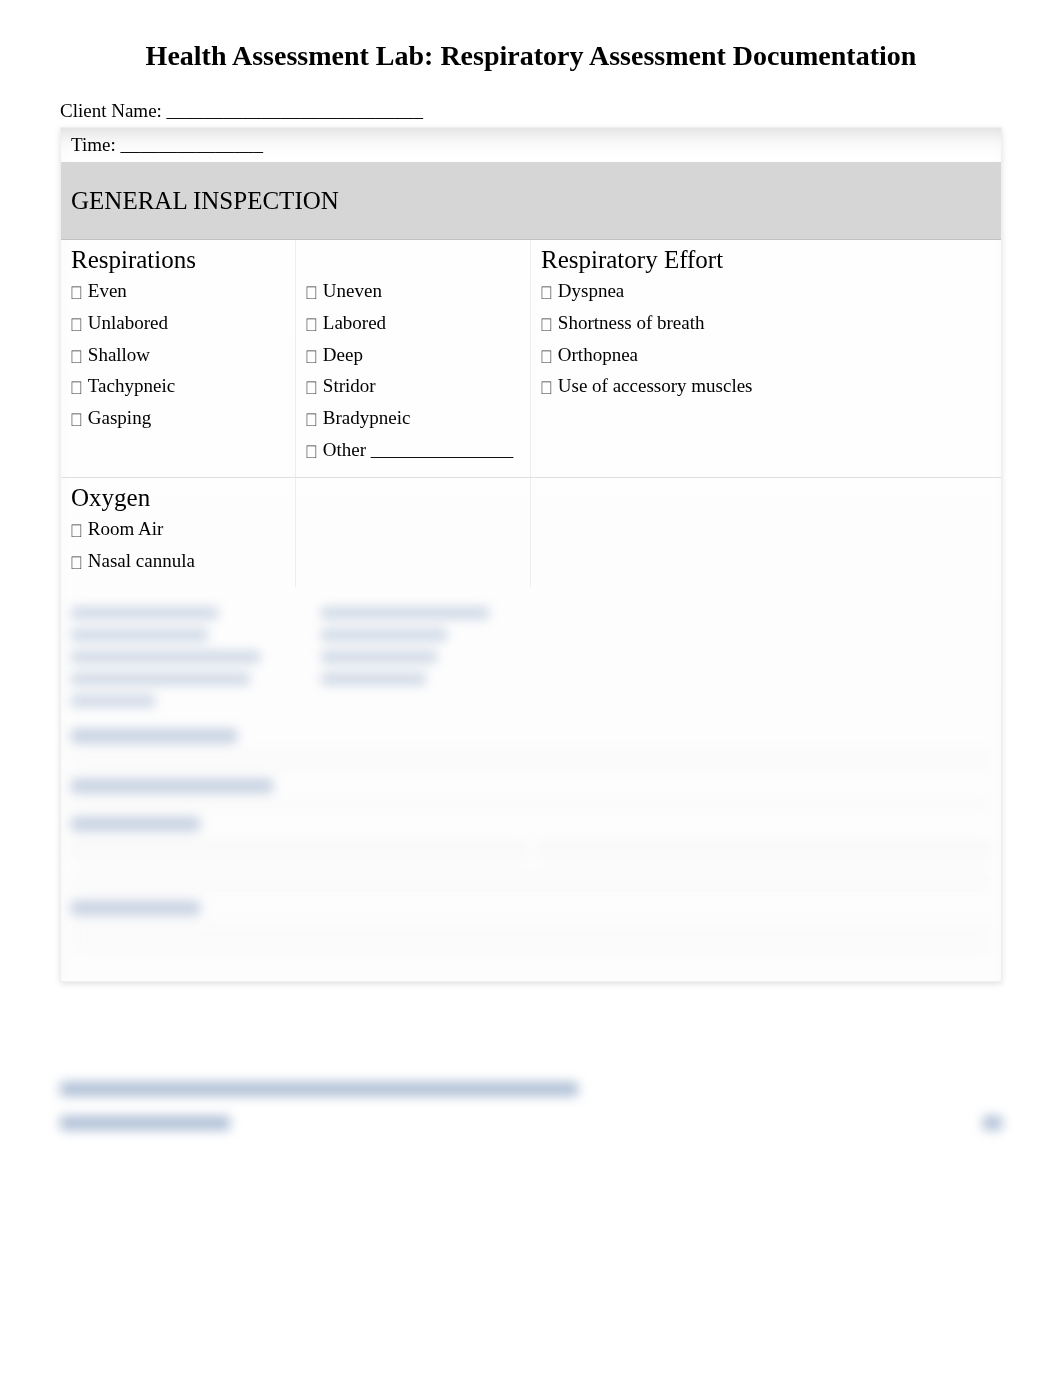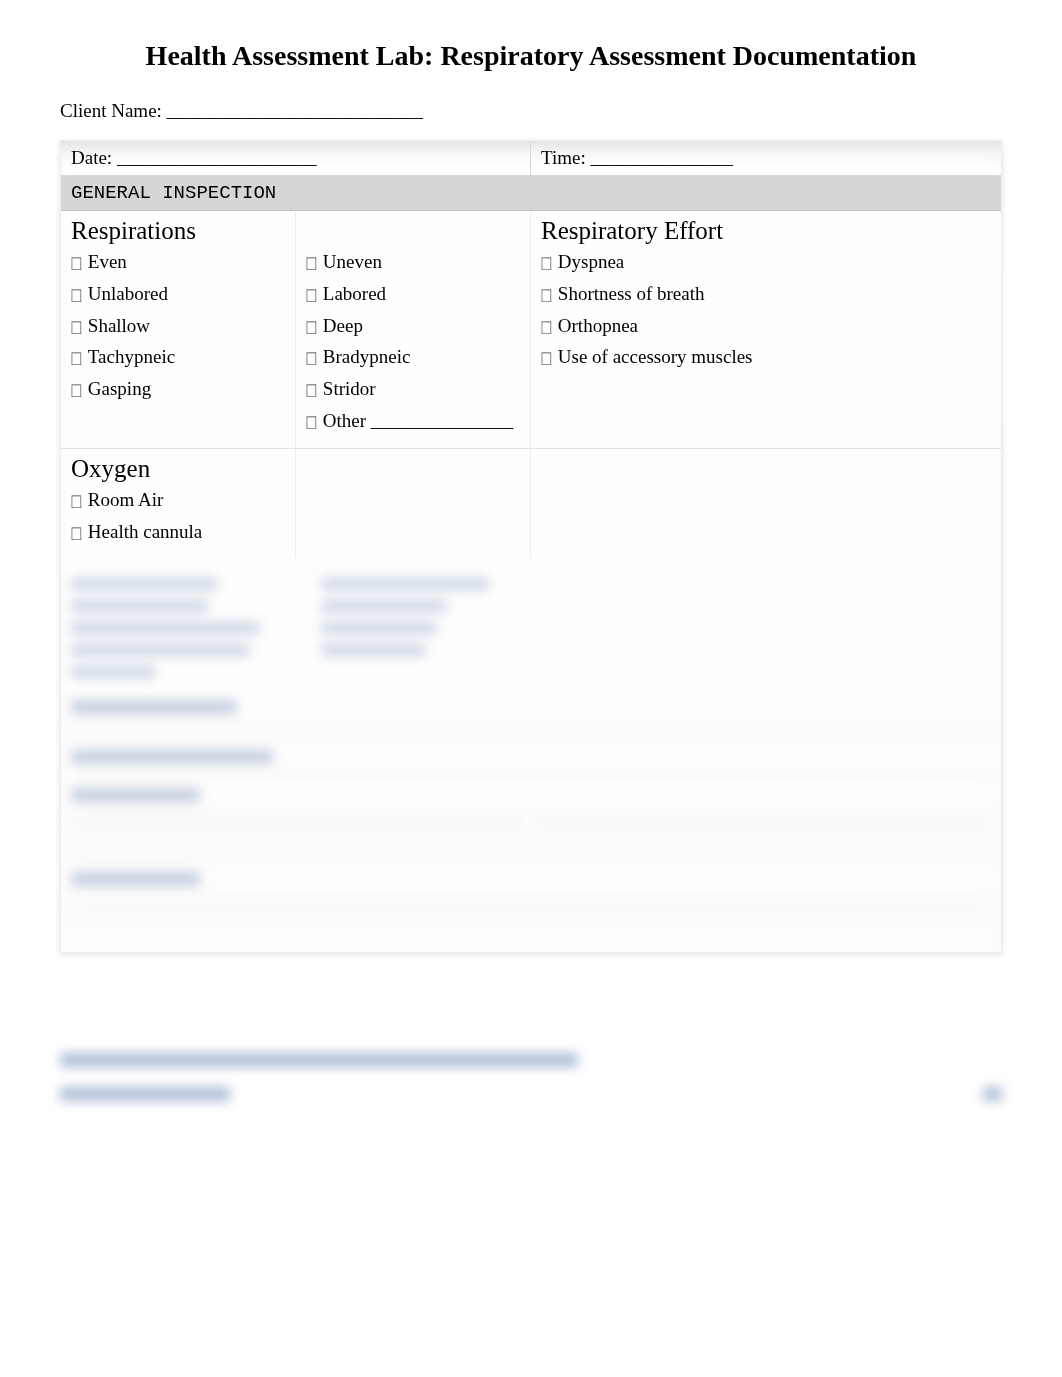--- a/index.html
+++ b/index.html
@@ -11,21 +11,21 @@
     color: #000;
     font-size: 19px;
   }
   .title {
     text-align: center;
     font-size: 28px;
     margin-bottom: 28px;
   }
   .top-row {
     display: flex;
-    margin-bottom: 18px;
+    margin-bottom: 5px;
   }
   .top-row .left { width: 50%; }
   .top-row .right { width: 50%; }
   .panel {
     border: 1px solid rgba(0,0,0,0.06);
     box-shadow: 0 2px 6px rgba(0,0,0,0.12), inset 0 20px 24px -18px rgba(0,0,0,0.18);
     background: linear-gradient(#fefefe,#fdfdfd);
   }
   .row {
     display: flex;
@@ -33,24 +33,23 @@
   }
   .row:last-child { border-bottom: none; }
   .cell {
     padding: 6px 10px;
     border-right: 1px solid #d7d7d7;
   }
   .cell:last-child { border-right: none; }
   .half { width: 50%; }
   .section-header {
     background: #d6d6d6;
-    font-size: 19px;
-    padding: 6px 10px;
+    font-size: 25px;
+    padding: 24px 10px;
     border-bottom: 1px solid #c2c2c2;
-    font-family: Liberation Mono, monospace;
   }
   .three-col { display: flex; border-bottom: 1px solid #e0e0e0; }
   .col { padding: 6px 10px 10px 10px; }
   .col-a { width: 25%; border-right: 1px solid #eee; }
   .col-b { width: 25%; border-right: 1px solid #eee; }
   .col-c { width: 50%; }
   .label { font-size: 25px; margin-bottom: 2px; }
   .chk {
     display: inline-block;
     font-family: "Segoe UI Symbol","Arial Unicode MS",sans-serif;
@@ -97,58 +96,57 @@
 
 <h1 class="title">Health Assessment Lab: Respiratory Assessment Documentation</h1>
 
 <div class="top-row">
   <div class="left">Client Name: ___________________________</div>
 </div>
 
 <div class="panel">
 
   <div class="row">
-    <div class="cell half">Date: _____________________</div>
     <div class="cell half">Time: _______________</div>
   </div>
 
   <div class="section-header">GENERAL INSPECTION</div>
 
   <div class="three-col">
     <div class="col col-a">
       <div class="label">Respirations</div>
       <div class="item"><span class="chk">⎕</span><span>Even</span></div>
       <div class="item"><span class="chk">⎕</span><span>Unlabored</span></div>
       <div class="item"><span class="chk">⎕</span><span>Shallow</span></div>
       <div class="item"><span class="chk">⎕</span><span>Tachypneic</span></div>
       <div class="item"><span class="chk">⎕</span><span>Gasping</span></div>
     </div>
     <div class="col col-b">
       <div class="label">&nbsp;</div>
       <div class="item"><span class="chk">⎕</span><span>Uneven</span></div>
       <div class="item"><span class="chk">⎕</span><span>Labored</span></div>
       <div class="item"><span class="chk">⎕</span><span>Deep</span></div>
+      <div class="item"><span class="chk">⎕</span><span>Stridor</span></div>
       <div class="item"><span class="chk">⎕</span><span>Bradypneic</span></div>
-      <div class="item"><span class="chk">⎕</span><span>Stridor</span></div>
       <div class="item"><span class="chk">⎕</span><span>Other _______________</span></div>
     </div>
     <div class="col col-c">
       <div class="label">Respiratory Effort</div>
       <div class="item"><span class="chk">⎕</span><span>Dyspnea</span></div>
       <div class="item"><span class="chk">⎕</span><span>Shortness of breath</span></div>
       <div class="item"><span class="chk">⎕</span><span>Orthopnea</span></div>
       <div class="item"><span class="chk">⎕</span><span>Use of accessory muscles</span></div>
     </div>
   </div>
 
   <div class="three-col" style="border-bottom:none;">
     <div class="col col-a">
       <div class="label">Oxygen</div>
       <div class="item"><span class="chk">⎕</span><span>Room Air</span></div>
-      <div class="item"><span class="chk">⎕</span><span>Health cannula</span></div>
+      <div class="item"><span class="chk">⎕</span><span>Nasal cannula</span></div>
     </div>
     <div class="col col-b"></div>
     <div class="col col-c"></div>
   </div>
 
   <div class="blur-section">
     <div style="display:flex; gap:40px;">
       <div style="width:25%;">
         <div class="blur-line" style="width:70%"></div>
         <div class="blur-line" style="width:65%"></div>

